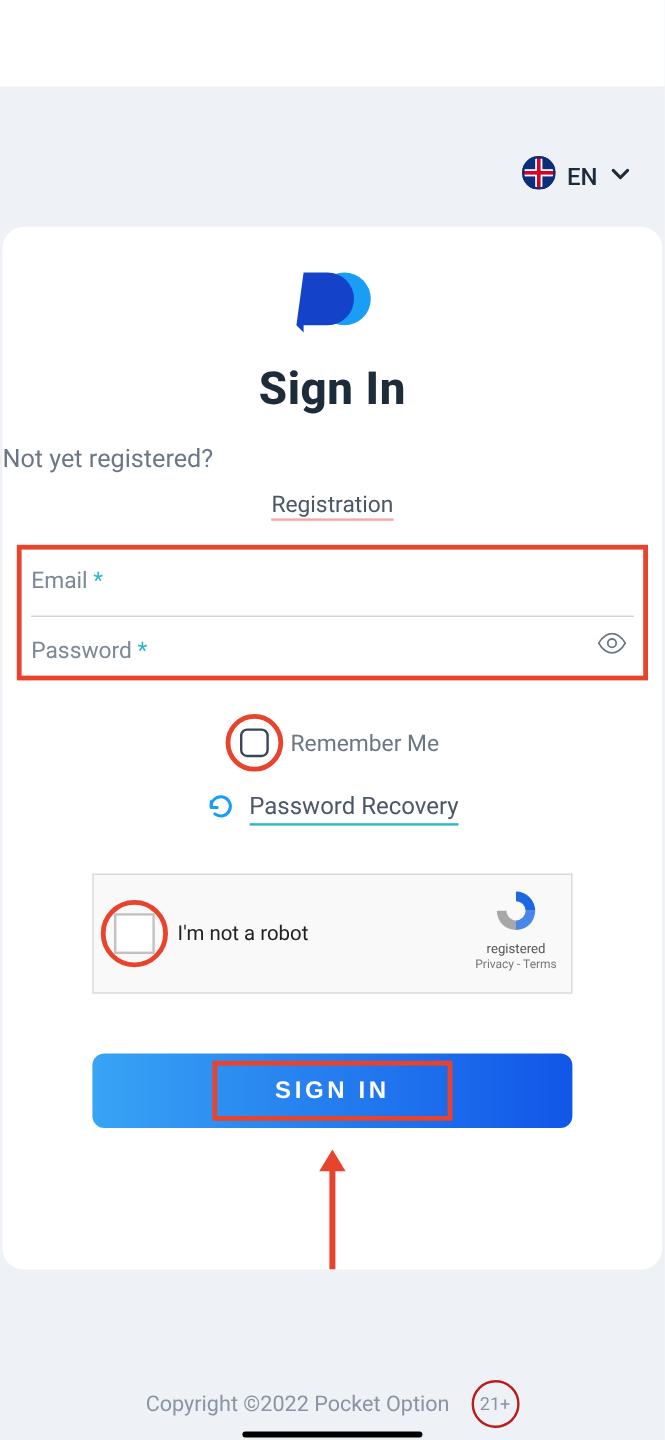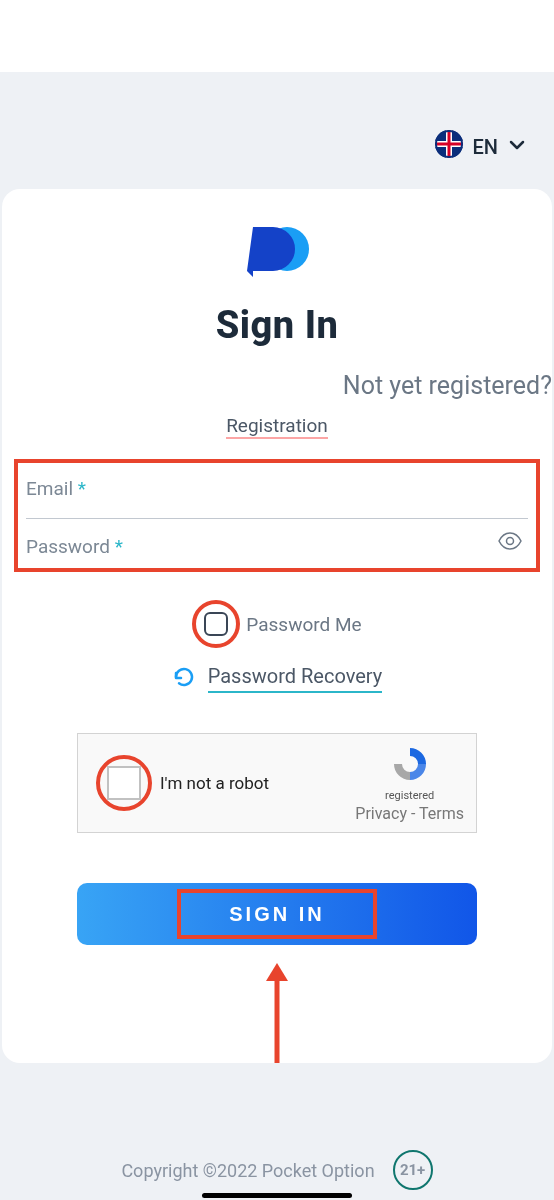--- a/index.html
+++ b/index.html
@@ -45,22 +45,22 @@
     }
     .title {
       text-align: center;
       font-size: 38px;
       font-weight: 800;
       color: #1d2b3a;
       letter-spacing: 0.5px;
       margin-bottom: 24px;
     }
     .subtitle {
-      text-align: right;
-      font-size: 25px;
+      text-align: left;
+      font-size: 21px;
       color: #6b7785;
       margin-bottom: 14px;
     }
     .reglink {
       display: block;
       text-align: center;
       font-size: 19px;
       color: #4b5766;
       text-decoration: none;
       border-bottom: 2px solid #fca5a5;
@@ -136,21 +136,21 @@
       cursor: pointer;
     }
     .captcha {
       margin: 0 auto 50px auto;
       width: 400px;
       height: 100px;
       border: 1px solid #d3d3d3;
       background: #f9f9f9;
       display: flex;
       align-items: center;
-      padding: 0 12px 0 18px;
+      padding: 0 12px 0 6px;
       position: relative;
     }
     .captcha-left {
       display: flex;
       align-items: center;
       gap: 8px;
     }
     .captcha-circle {
       width: 56px;
       height: 56px;
@@ -173,21 +173,21 @@
     }
     .captcha-right {
       position: absolute;
       right: 12px;
       top: 10px;
       text-align: center;
       font-size: 11px;
       color: #555;
     }
     .captcha-right .r1 { margin-top: 2px; font-size: 11px; color: #555;}
-    .captcha-right .r2 { font-size: 16px; color: #777; margin-top: 2px;}
+    .captcha-right .r2 { font-size: 10px; color: #777; margin-top: 2px;}
     .signin-btn {
       display: block;
       margin: 0 auto;
       width: 400px;
       height: 62px;
       border: none;
       border-radius: 10px;
       background: linear-gradient(90deg, #38a4f5 0%, #1156e8 100%);
       color: #fff;
       font-size: 20px;
@@ -218,28 +218,28 @@
       color: #8a94a2;
       font-size: 18px;
       display: flex;
       justify-content: center;
       align-items: center;
       gap: 18px;
     }
     .age {
       width: 40px;
       height: 40px;
-      border: 2px solid #0f766e;
+      border: 2px solid #b91c1c;
       border-radius: 50%;
       display: flex;
       align-items: center;
       justify-content: center;
       font-size: 15px;
       color: #8a94a2;
-      font-weight: 700;
+      font-weight: 400;
     }
     .home-indicator{
       position:absolute;
       bottom:2px;
       left:50%;
       transform:translateX(-50%);
       width:150px;
       height:5px;
       background:#000;
       border-radius:3px;
@@ -303,21 +303,21 @@
             <circle cx="12" cy="9" r="3.5" fill="none" stroke="#6b7785" stroke-width="1.5"></circle>
           </svg>
       </span>
     </div>
   </div>
 
   <div class="remember-row">
     <span class="remember-circle">
       <span class="remember-box"></span>
     </span>
-    <span class="remember-label">Password Me</span>
+    <span class="remember-label">Remember Me</span>
   </div>
 
   <div class="recovery-row">
     <span>
       <svg width="24" height="24" viewBox="0 0 24 24">
           <path d="M4 12 a8 8 0 1 1 3 6.2" fill="none" stroke="#1a9ef5" stroke-width="2.5" stroke-linecap="round"></path>
           <path d="M4 8 L4 13 L9 13" fill="none" stroke="#1a9ef5" stroke-width="2.5" stroke-linecap="round" stroke-linejoin="round"></path>
         </svg>
     </span>
     <span class="recovery-link">Password Recovery</span>

